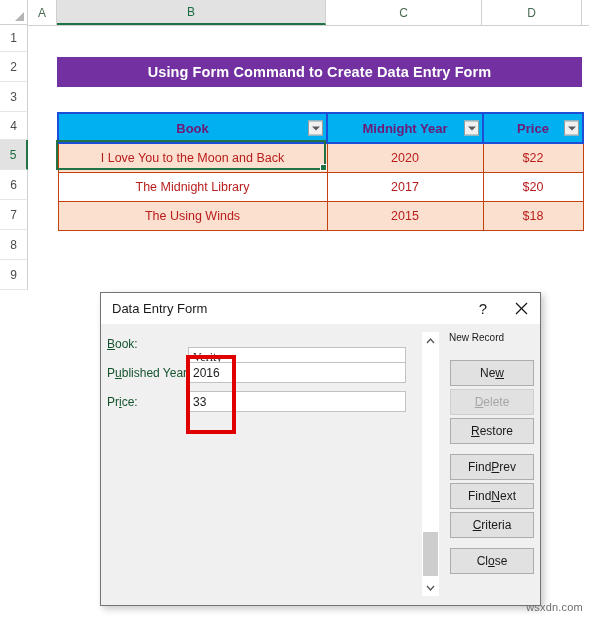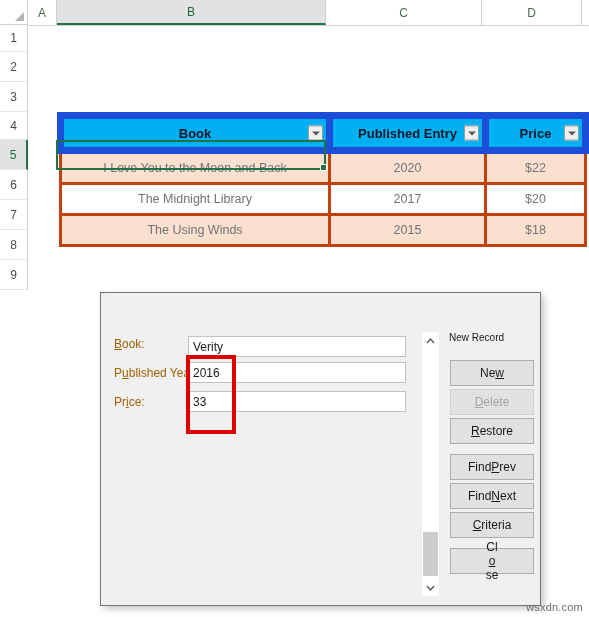--- a/index.html
+++ b/index.html
@@ -103,35 +103,35 @@
   }
 
   
   .tbl {
     position: absolute;
     left: 57px; top: 112px;
     border-collapse: collapse;
     table-layout: fixed;
   }
   .tbl th, .tbl td {
-    border: 3px solid #c2410c;
+    border: 1px solid #c2410c;
     height: 28px;
     padding: 0;
     text-align: center;
     font-size: 12.5px;
-    color: #737373;
+    color: #b91c1c;
     font-weight: normal;
   }
   .tbl th {
     background: #00b0f0;
-    color: #0f172a;
+    color: #701a75;
     font-weight: bold;
     font-size: 13px;
     position: relative;
-    border: 7px solid #1d4ed8;
+    border: 2px solid #1d4ed8;
     margin-left: 7px;
   }
   .filter-btn {
     position: absolute;
     right: 3px; top: 50%;
     transform: translateY(-50%);
     width: 15px; height: 15px;
     background: #f0f0f0;
     border: 1px solid #9a9a9a;
     box-sizing: border-box;
@@ -209,23 +209,23 @@
   .dlg-close svg { display: block; }
 
   .dlg-body {
     position: absolute;
     left: 0; top: 31px;
     right: 0; bottom: 0;
     background: #f0f0f0;
   }
   .field-label {
     position: absolute;
-    left: 13px;
+    left: 6px;
     font-size: 12px;
-    color: #a16207;
+    color: #14532d;
     white-space: nowrap;
   }
   .field-label u { text-decoration: underline; }
   .field-input {
     position: absolute;
     left: 87px;
     width: 218px; height: 21px;
     background: #ffffff;
     border: 1px solid #c2c2c2;
     box-sizing: border-box;
@@ -357,37 +357,38 @@
         <span>7</span>
       </div>
       <div class="row-head" style="top: 230px; height: 30px;">
         <span>8</span>
       </div>
       <div class="row-head" style="top: 260px; height: 30px;">
         <span>9</span>
       </div>
     </div>
 
+  <div class="banner">Using Form Command to Create Data Entry Form</div>
 
   <table class="tbl">
     <colgroup>
       <col style="width:269px">
         <col style="width:156px">
         <col style="width:100px">
     </colgroup>
     <thead>
       <tr>
         <th>
           <span>Book</span>
           <span class="filter-btn">
               <i></i>
             </span>
         </th>
         <th>
-          <span>Published Entry</span>
+          <span>Midnight Year</span>
           <span class="filter-btn">
               <i></i>
             </span>
         </th>
         <th>
           <span>Price</span>
           <span class="filter-btn">
               <i></i>
             </span>
         </th>
@@ -411,25 +412,37 @@
         </tr>
       </tbody>
   </table>
 
   <div class="cell-select">
     <div class="handle"></div>
   </div>
 </div>
 
 <div id="dialog">
+  <div class="dlg-titlebar">
+    <div class="dlg-title">Data Entry Form</div>
+    <div class="dlg-btns">
+      <div class="dlg-help">?</div>
+      <div class="dlg-close">
+        <svg width="13" height="13" viewBox="0 0 13 13">
+            <line x1="1" y1="1" x2="12" y2="12" stroke="#1a1a1a" stroke-width="1.2"></line>
+            <line x1="12" y1="1" x2="1" y2="12" stroke="#1a1a1a" stroke-width="1.2"></line>
+          </svg>
+      </div>
+    </div>
+  </div>
 
   <div class="dlg-body">
     <div id="form-fields">
         <div class="field-label" style="top: 13px;"><span></span><u>B</u><span>ook:</span></div>
-        <input type="text" class="field-input" value="Verity" style="top: 12px;">
+        <input type="text" class="field-input" value="Verity" style="top: 23px; font-family: Liberation Serif, serif;">
         <div class="field-label" style="top: 42px;"><span>P</span><u>u</u><span>blished Year:</span></div>
         <input type="text" class="field-input" value="2016" style="top: 38px;">
         <div class="field-label" style="top: 71px;"><span>Pr</span><u>i</u><span>ce:</span></div>
         <input type="text" class="field-input" value="33" style="top: 67px;">
       </div>
 
     <div class="red-box"></div>
 
     <div class="vscroll">
       <div class="arrow up">
@@ -471,21 +484,21 @@
         <button class="dlg-btn" style="top: 159px;">
           <span>Find </span>
           <u>N</u>
           <span>ext</span>
         </button>
         <button class="dlg-btn" style="top: 188px;">
           <span></span>
           <u>C</u>
           <span>riteria</span>
         </button>
-        <button class="dlg-btn" style="top: 224px; flex-direction: column;">
+        <button class="dlg-btn" style="top: 224px;">
           <span>Cl</span>
           <u>o</u>
           <span>se</span>
         </button>
       </div>
   </div>
 </div>
 
 <div class="watermark">wsxdn.com</div>
 

